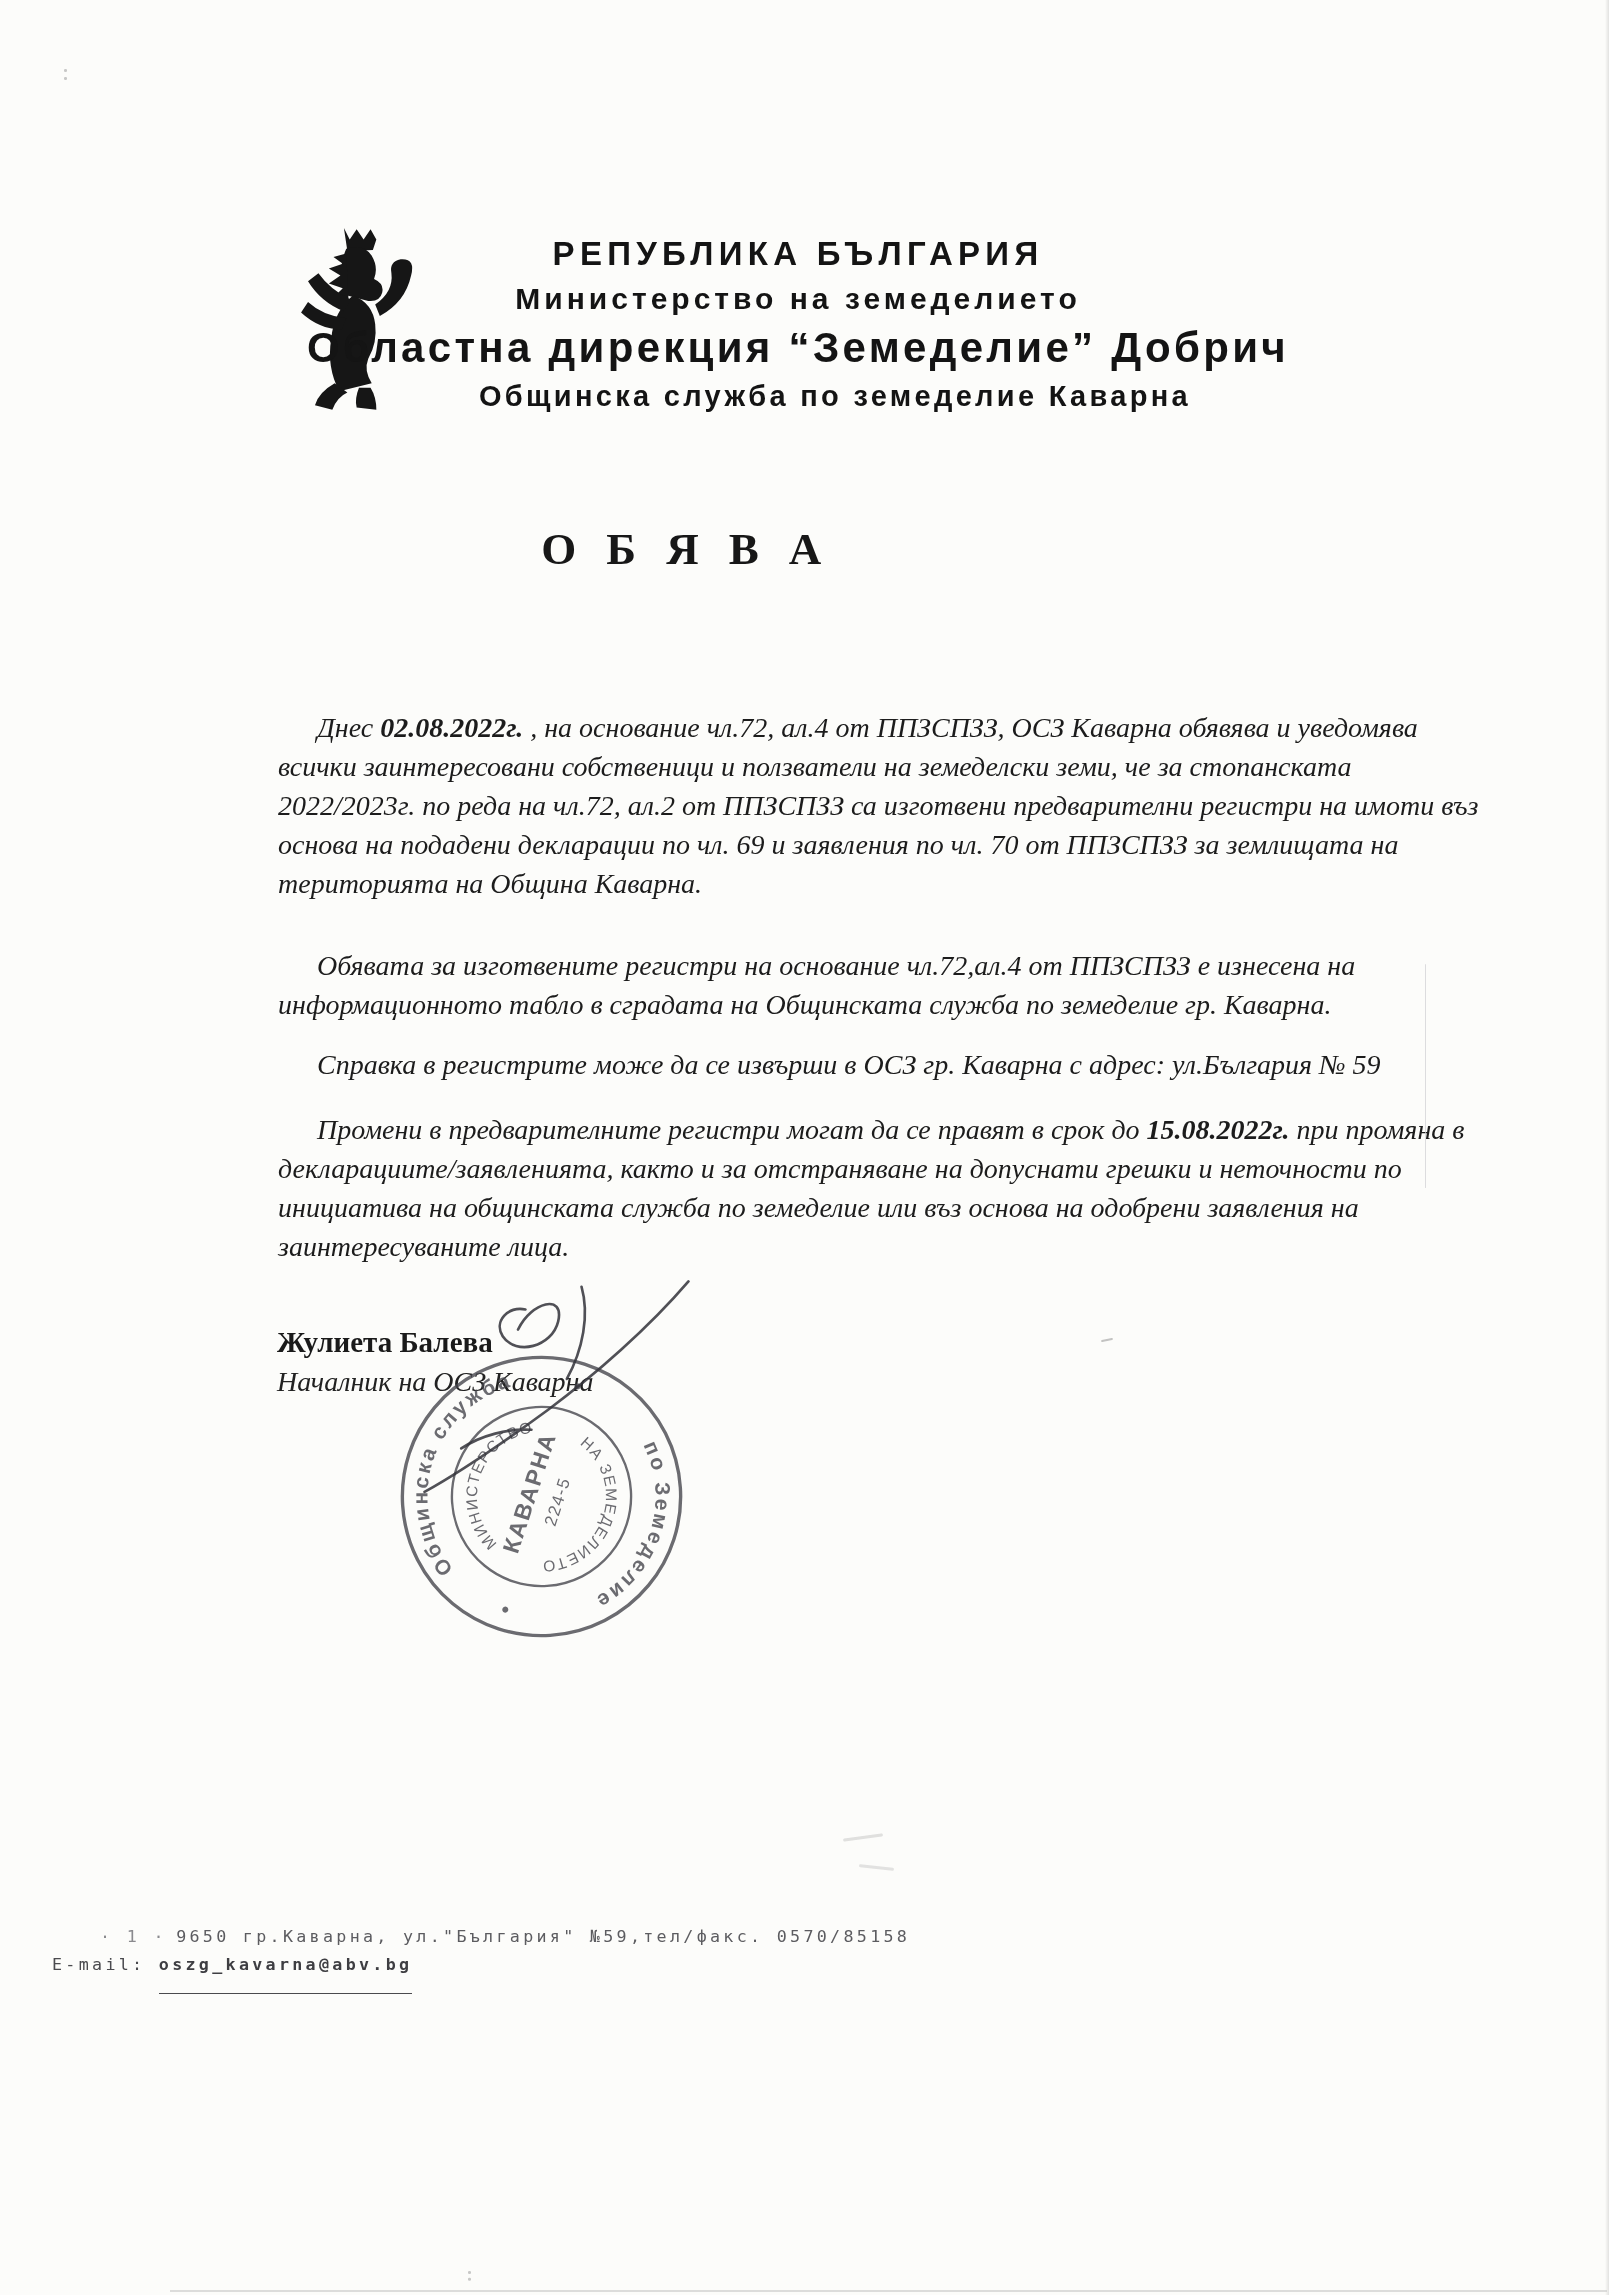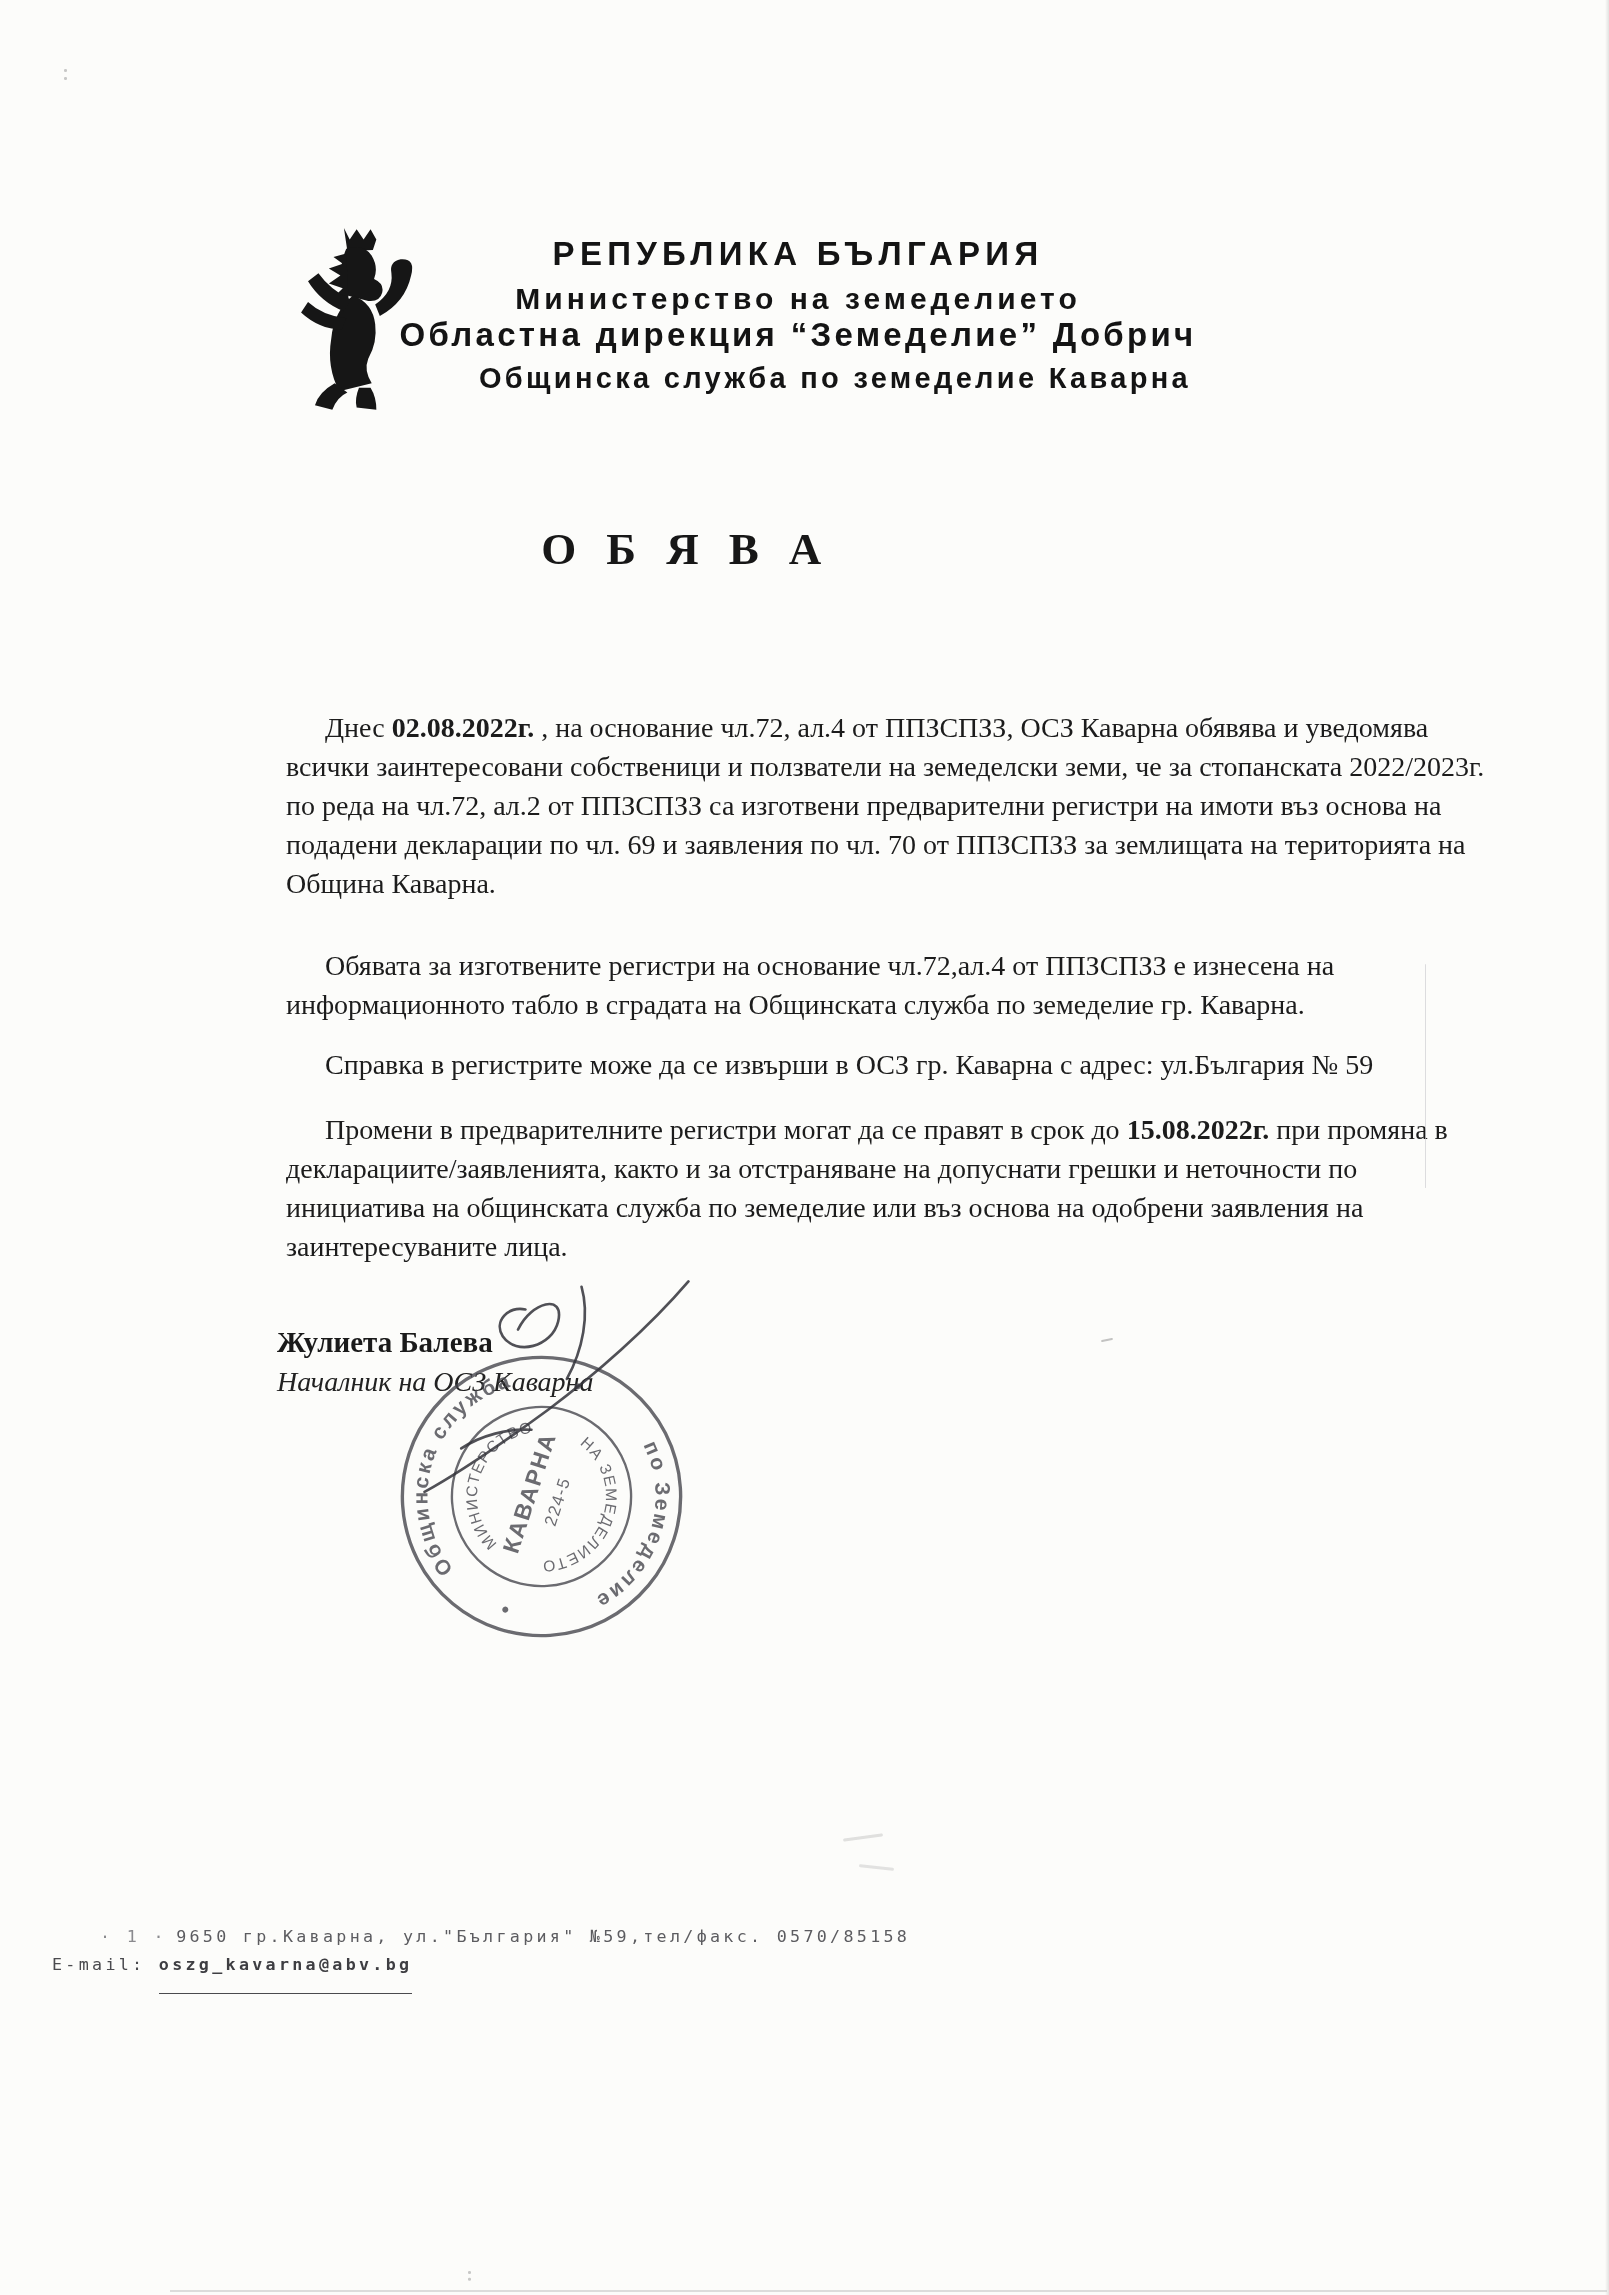--- a/index.html
+++ b/index.html
@@ -14,33 +14,33 @@
   }
 
   
   .lion{position:absolute;left:286px;top:221px;width:139px;height:190px;}
   .header-text{
     position:absolute;top:235px;left:0;width:1596px;text-align:center;
     font-family:"Liberation Sans",sans-serif;font-weight:bold;color:#141414;
   }
   .h-l1{font-size:33px;letter-spacing:5.3px;}
   .h-l2{font-size:30px;letter-spacing:4px;margin-top:9.4px;}
-  .h-l3{font-size:33px;letter-spacing:3.3px;}
+  .h-l3{font-size:42px;letter-spacing:3.3px;margin-top:8px;}
   .h-l4{font-size:29px;letter-spacing:3.3px;margin-top:8px;transform:translateX(37px);}
 
   
   .title{
     position:absolute;top:523px;left:0;width:1372px;text-align:center;
     font-size:45px;font-weight:bold;letter-spacing:9.4px;color:#171717;
   }
 
   
   .body-text{
-    position:absolute;left:286px;top:708px;width:1207px;
-    font-size:28px;line-height:39px;color:#1c1c1c;
+    position:absolute;left:278px;top:708px;width:1207px;
+    font-size:28px;line-height:39px;color:#1c1c1c;font-style:italic;
   }
   .body-text p{margin:0;text-indent:39px;}
   .p1{margin-bottom:43px !important;}
   .p2{margin-bottom:21.4px !important;}
   .p3{margin-bottom:25.4px !important;}
   .b{font-weight:bold;}
 
   
   .sig-name{position:absolute;left:277px;top:1326px;font-size:29px;font-weight:bold;color:#1a1a1a;}
   .sig-title{position:absolute;left:277px;top:1366px;font-size:28px;font-style:italic;color:#222;}

